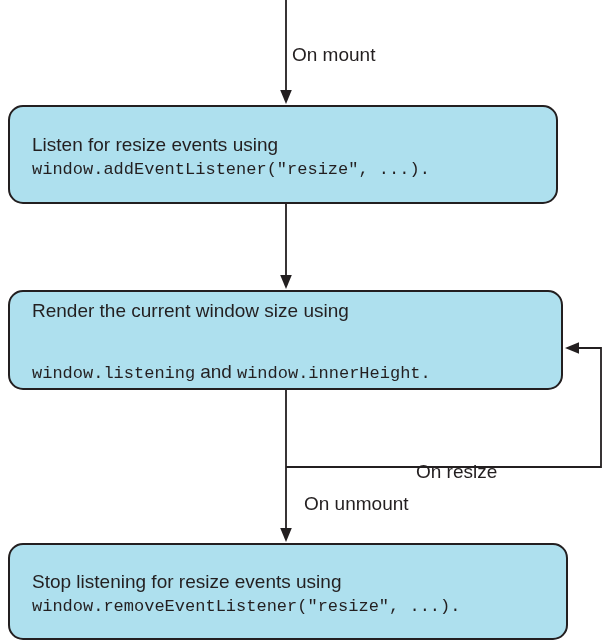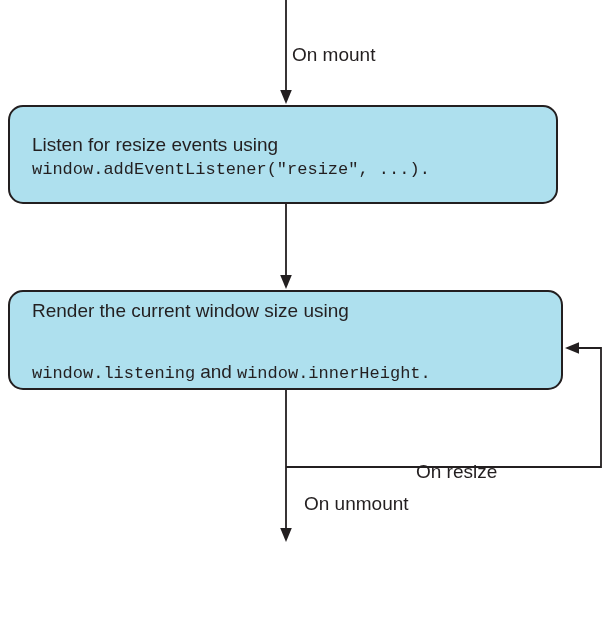--- a/index.html
+++ b/index.html
@@ -94,14 +94,18 @@
     <div class="tline sans">Render the current window size using</div>
     <div class="tline">
       <span class="mono">window.listening</span><span class="sans conj">and</span><span class="mono">window.innerHeight.</span>
     </div>
   </div>
 
   <div class="edge-label lbl-resize">On resize</div>
 
   <div class="edge-label lbl-unmount">On unmount</div>
 
+  <div class="box box3">
+    <div class="tline sans">Stop listening for resize events using</div>
+    <div class="tline mono">window.removeEventListener("resize", ...).</div>
+  </div>
 
 </div>
 
 </body></html>

